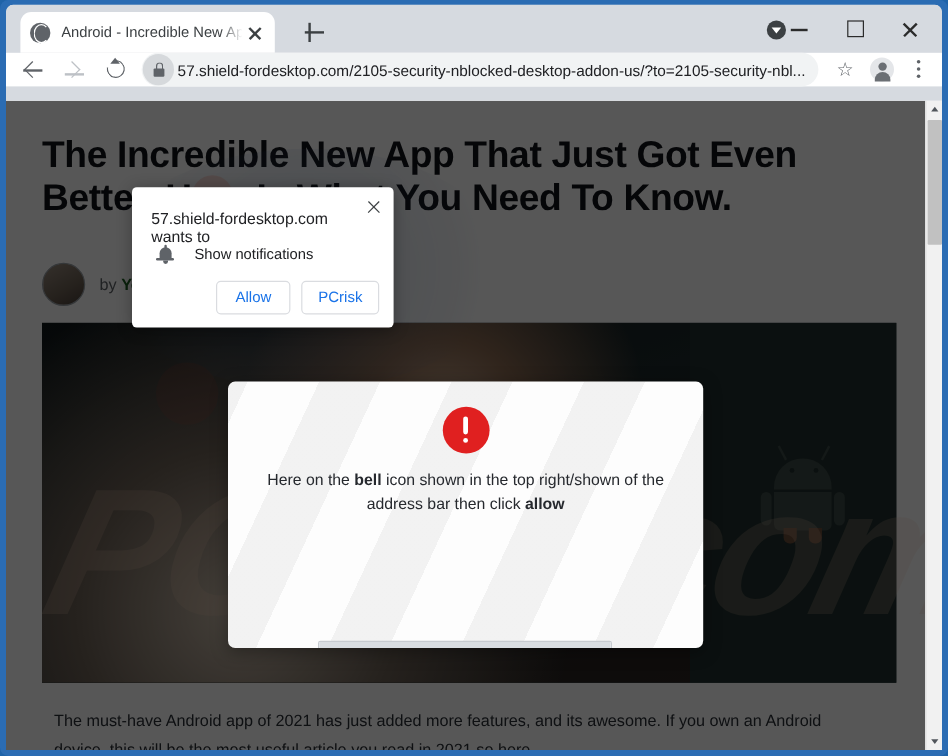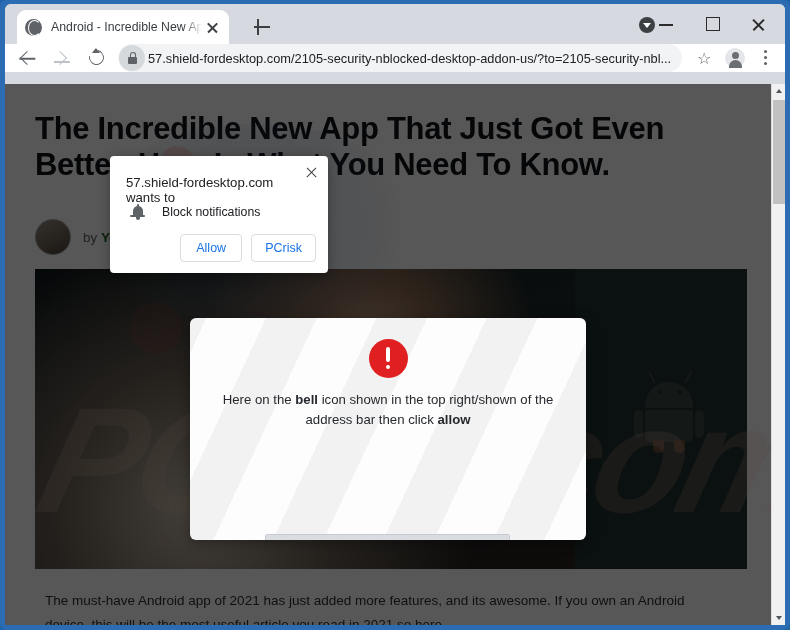--- a/index.html
+++ b/index.html
@@ -545,21 +545,21 @@
       <div class="permbubble">
         <div class="perm-close"></div>
         <div class="perm-title">57.shield-fordesktop.com wants to</div>
         <div class="perm-row">
           <span class="perm-bell">
             <span class="ptop"></span>
               <span class="pb"></span>
               <span class="pbase"></span>
               <span class="pclap"></span>
           </span>
-          <span class="perm-row-label">Block notifications</span>
+          <span class="perm-row-label">Show notifications</span>
         </div>
         <div class="perm-buttons">
           <div class="perm-btn">Allow</div>
           <div class="perm-btn">PCrisk</div>
         </div>
       </div>
     </div>
 
     <div class="scrollbar">
       <div class="sb-arrow up"></div>

